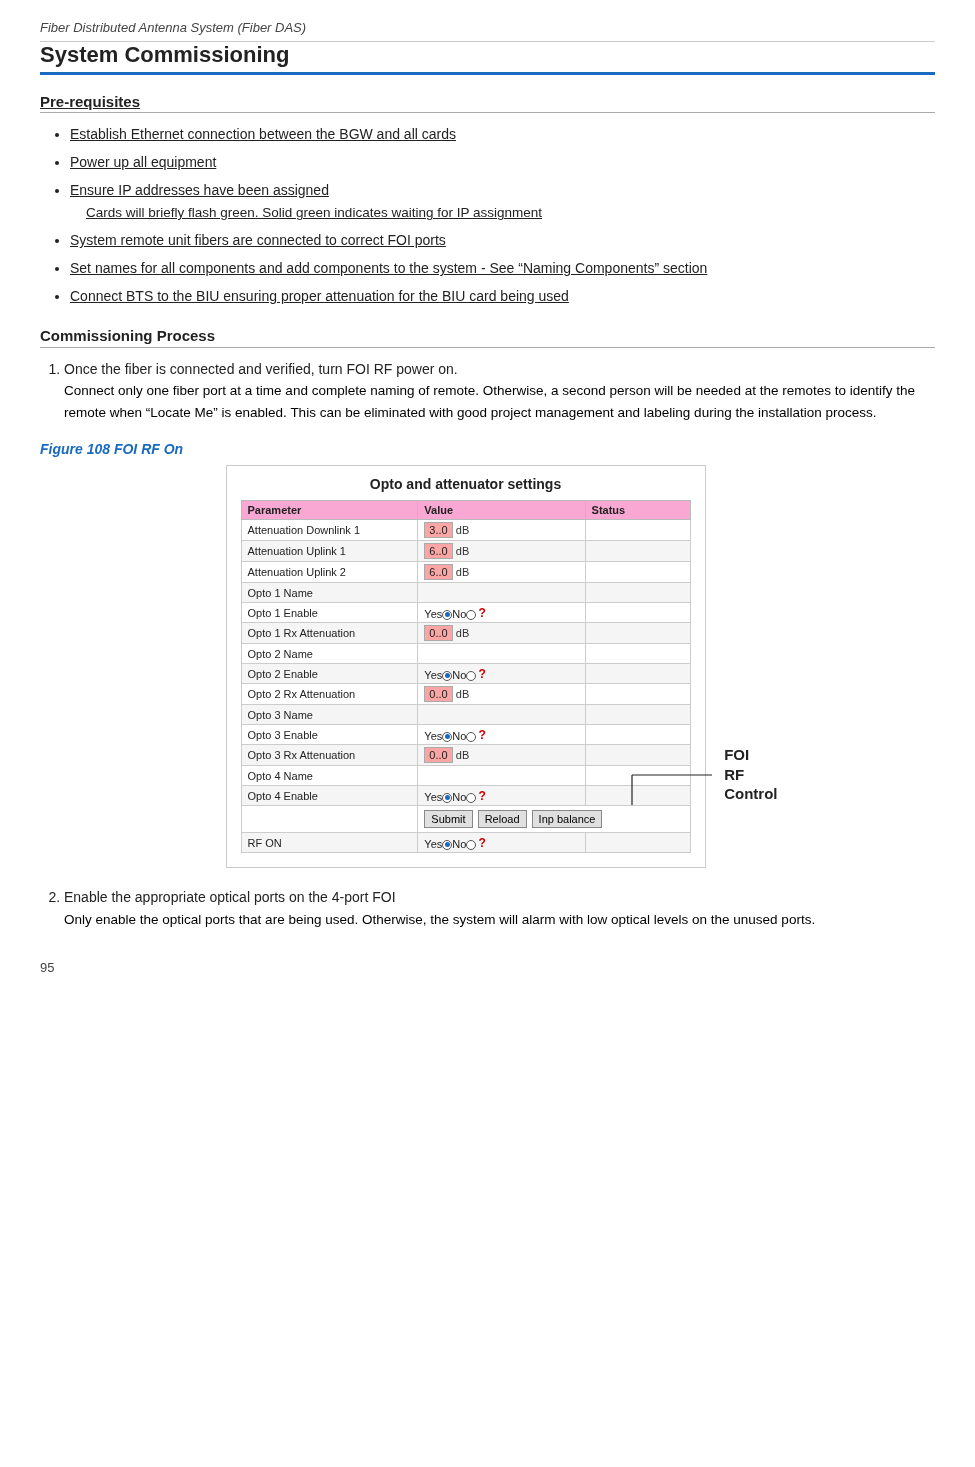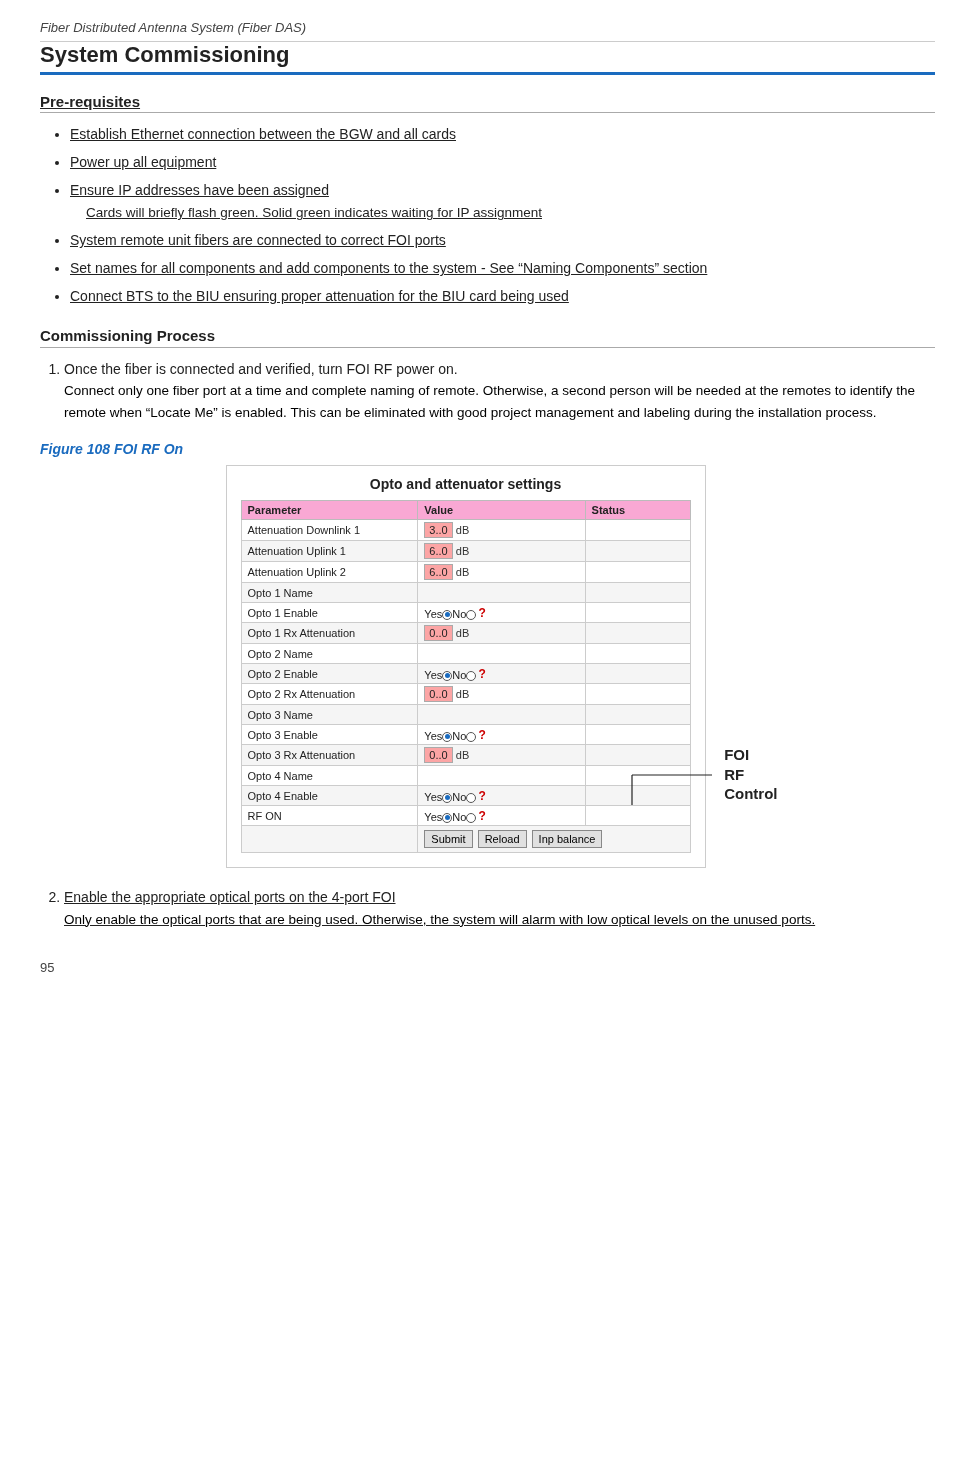--- a/index.html
+++ b/index.html
@@ -350,54 +350,54 @@
               No <span class="radio-dot"></span>
               <span class="q-mark">?</span>
             </span>
           </td>
           <td></td>
         </tr>
 
 
 
         <tr>
+          <td></td>
+          <td colspan="2" style="padding: 4px 6px;">
+            <button class="submit-btn">Submit</button>
+            <button class="submit-btn">Reload</button>
+            <button class="submit-btn">Inp balance</button>
+          </td>
+        </tr>
+
+        <tr>
           <td>RF ON</td>
           <td>
             <span class="radio-group">
               Yes <span class="radio-dot filled"></span>
               No <span class="radio-dot"></span>
               <span class="q-mark">?</span>
             </span>
           </td>
           <td></td>
-        </tr>
-
-        <tr>
-          <td></td>
-          <td colspan="2" style="padding: 4px 6px;">
-            <button class="submit-btn">Submit</button>
-            <button class="submit-btn">Reload</button>
-            <button class="submit-btn">Inp balance</button>
-          </td>
         </tr>
       </tbody>
     </table>
   </div>
 
   <div style="position: absolute; right: 0; top: 280px; display: flex; align-items: center;">
     <svg width="90" height="40" style="overflow: visible;">
       <line x1="0" y1="20" x2="80" y2="20" stroke="#222" stroke-width="1.2"></line>
       <line x1="0" y1="20" x2="0" y2="50" stroke="#222" stroke-width="1.2"></line>
     </svg>
     <div style="font-size: 15px; font-weight: bold; line-height: 1.3; margin-left: 2px;">FOI<br>RF<br>Control</div>
   </div>
 </div>
 
 <div class="numbered-section" style="margin-top: 18px;">
-  <ol start="2" style="list-style: decimal; padding-left: 24px; text-decoration: underline;">
+  <ol start="2" style="list-style: decimal; padding-left: 24px;">
     <li>
       <span>Enable the appropriate optical ports on the 4-port FOI</span>
       <span class="step-sub">Only enable the optical ports that are being used. Otherwise, the system will alarm with low optical levels on the unused ports.</span>
     </li>
   </ol>
 </div>
 
 <div class="page-number">95</div>
 
 </body></html>

